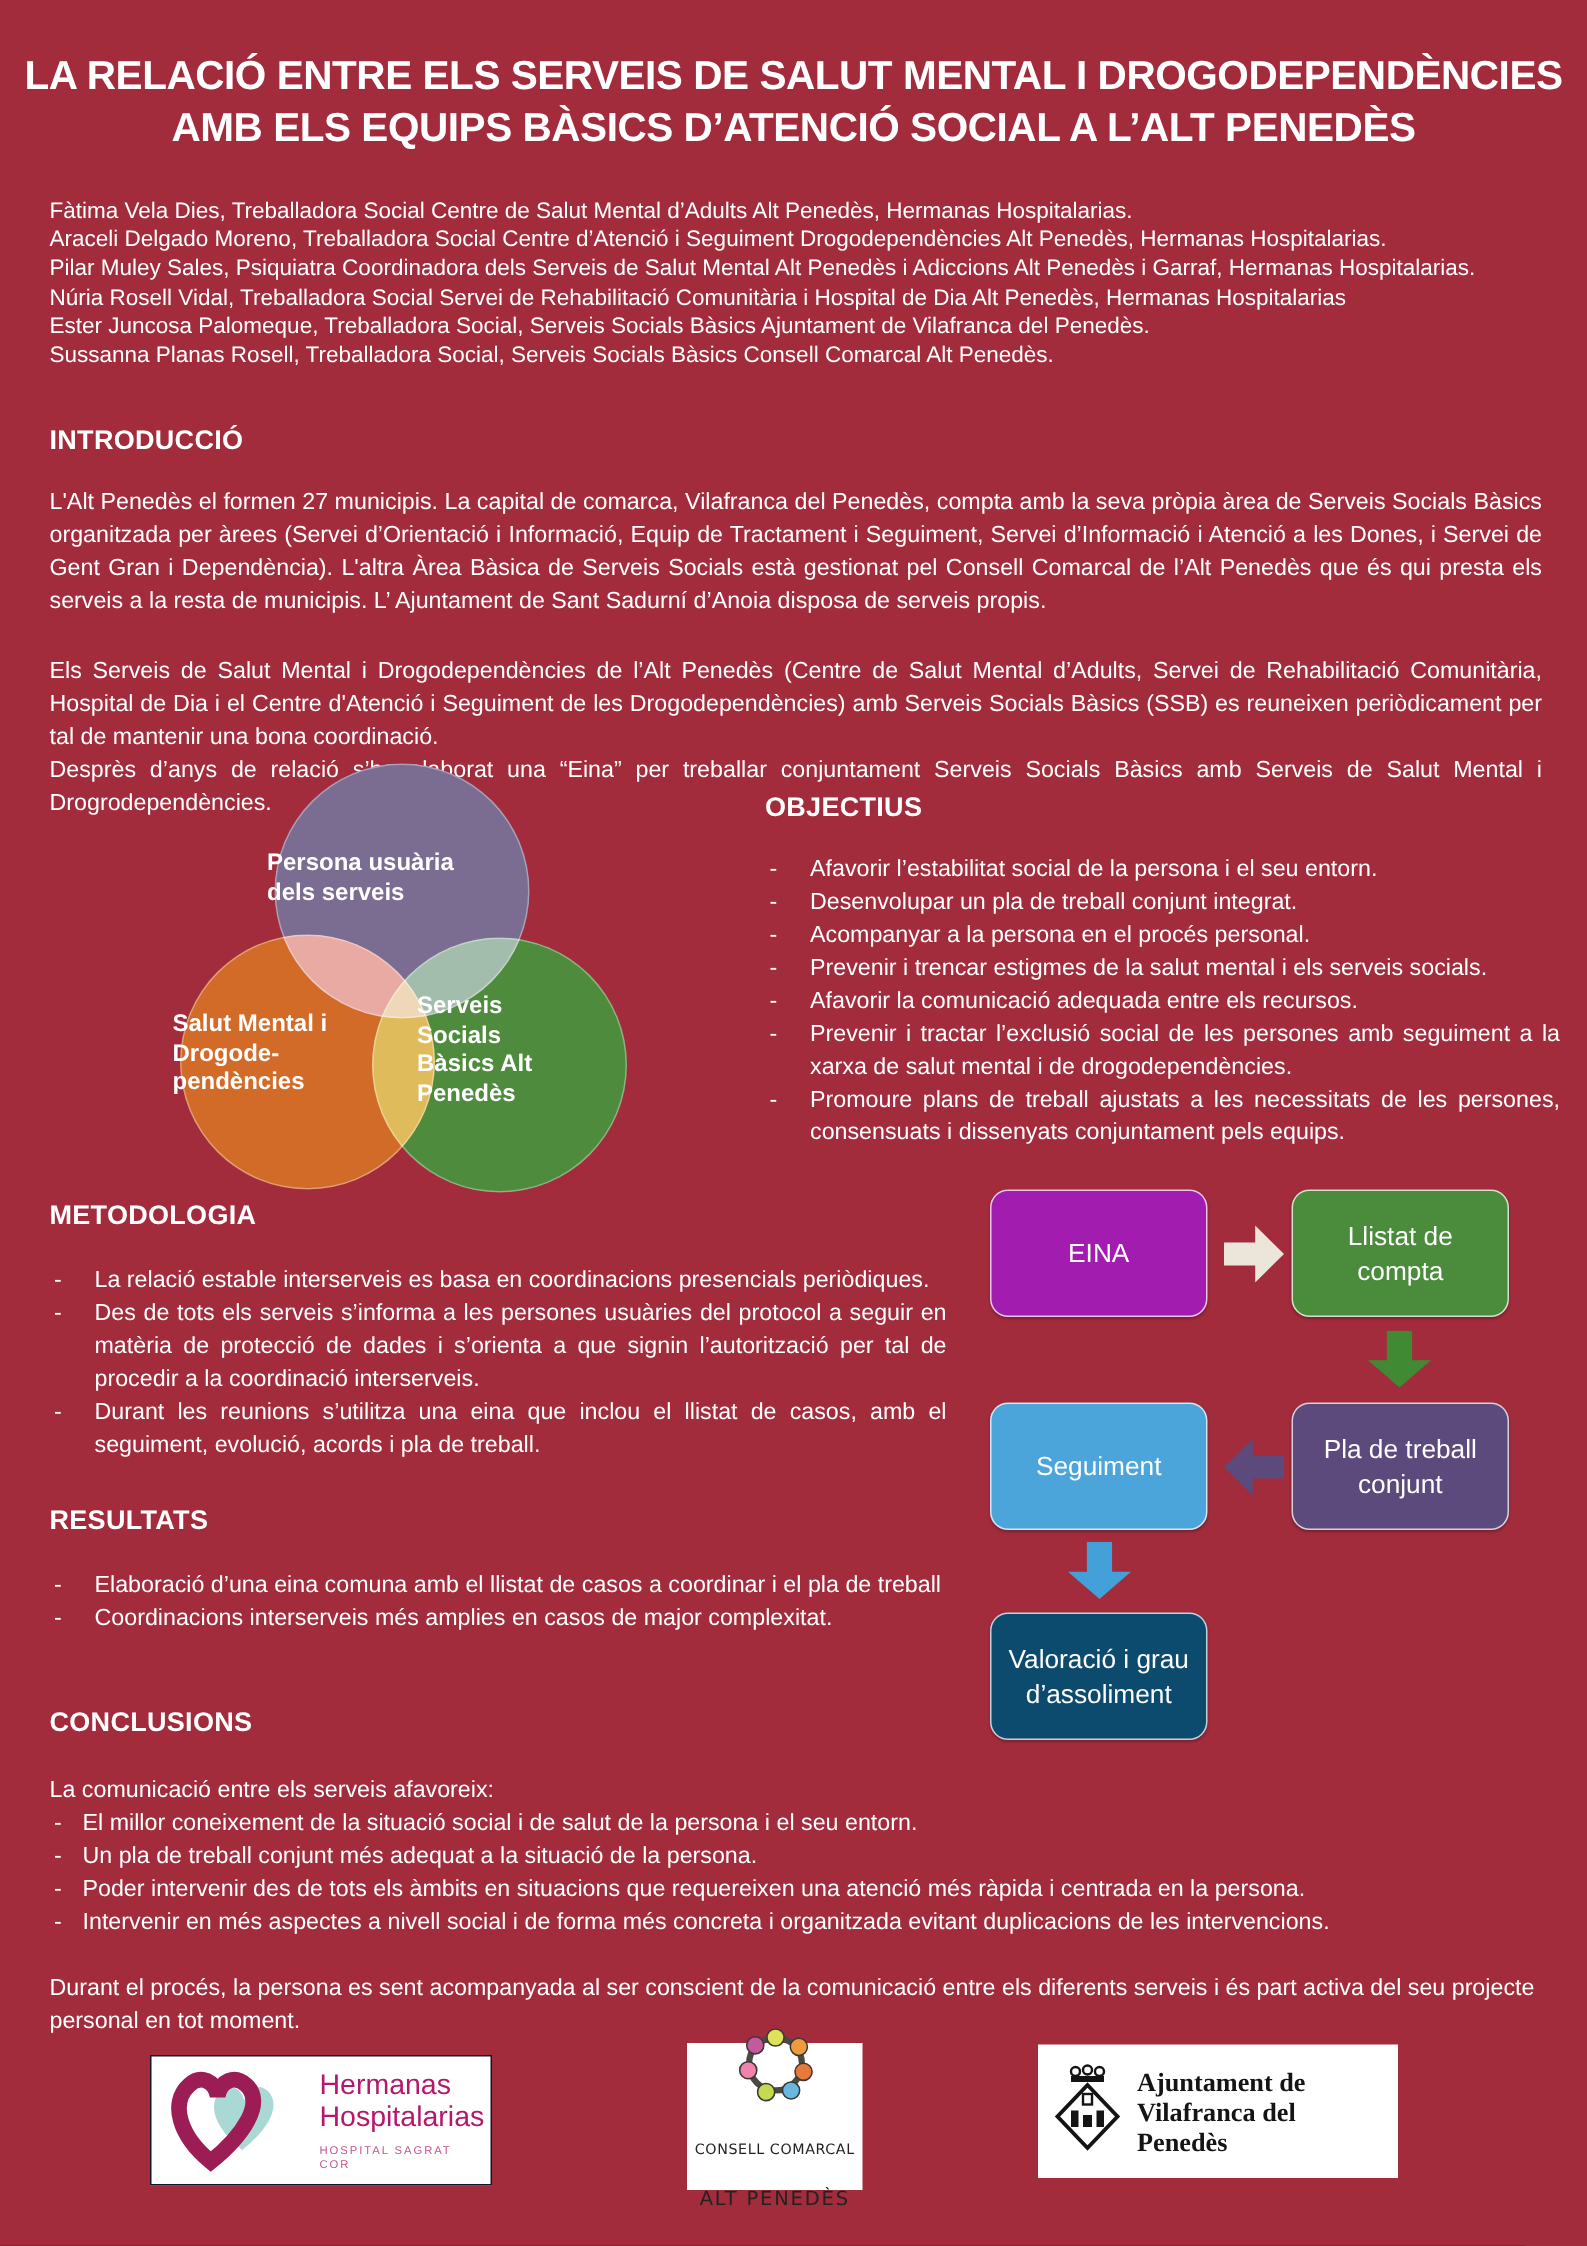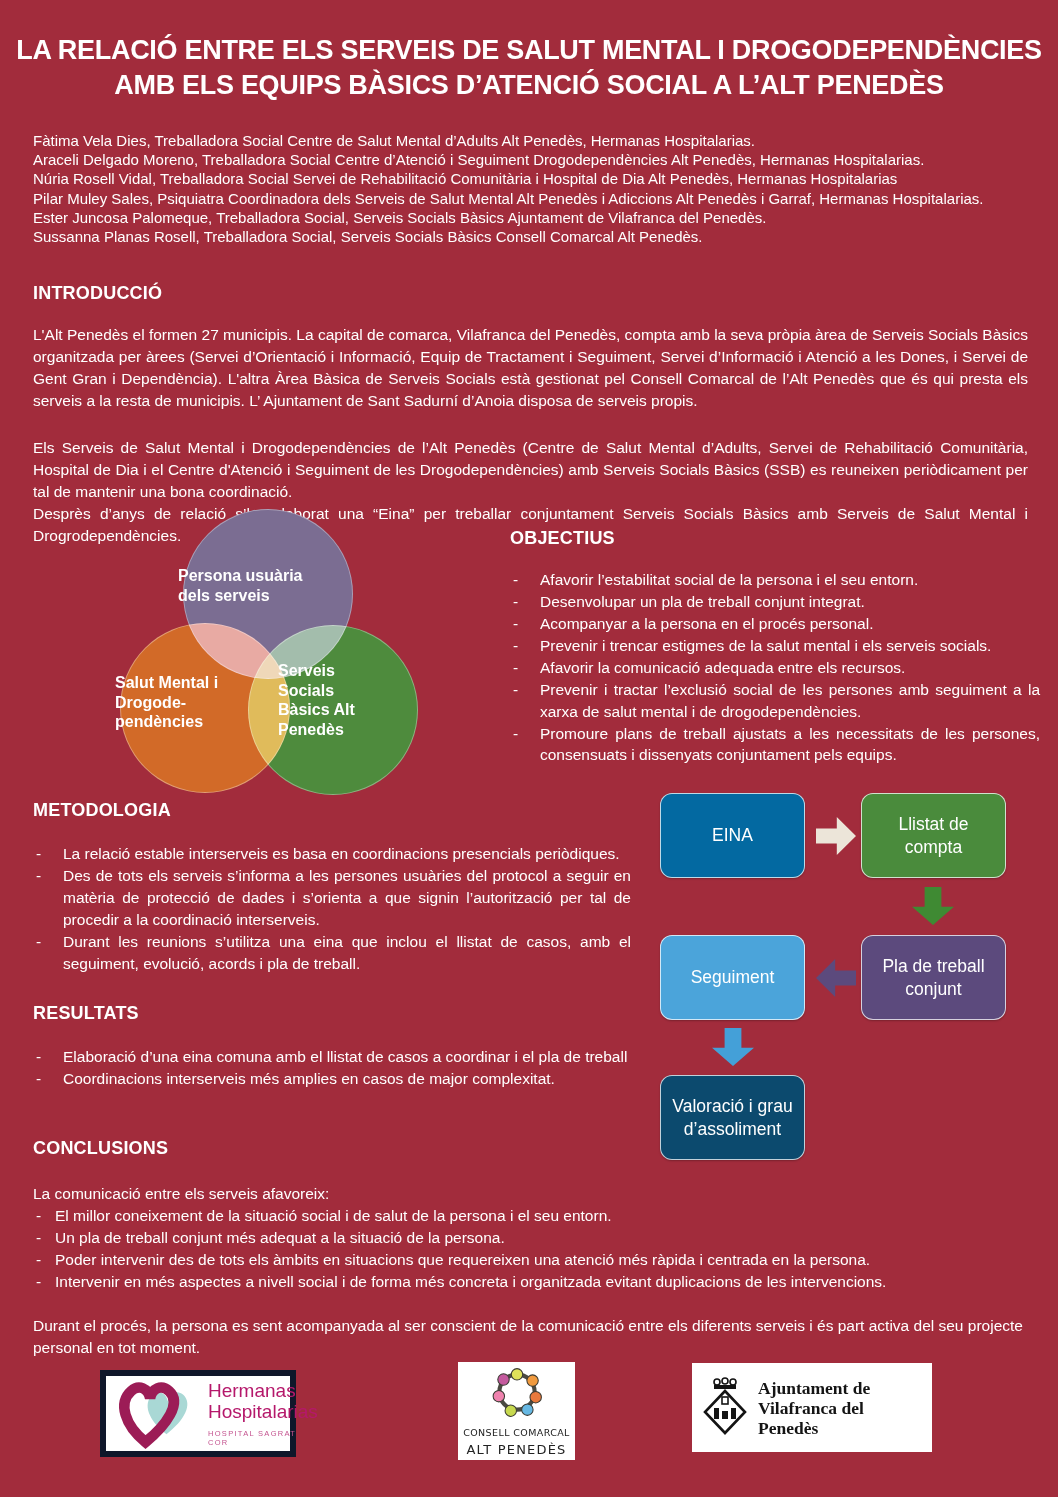--- a/index.html
+++ b/index.html
@@ -50,60 +50,60 @@
   .conclusions .lead { margin-top:24px; }
   .conclusions .dash-item { padding-left:22px; }
   .conclusions .closing { margin-top:22px; }
   
   .flow { position:absolute; left:660px; top:793px; width:346px; height:370px; }
   .fnode { position:absolute; width:145px; height:85px; border-radius:12px;
            border:1px solid rgba(255,255,255,0.75);
            display:flex; align-items:center; justify-content:center; text-align:center;
            font-size:17.5px; line-height:23px; padding:4px 8px;
            box-shadow:0 1px 2px rgba(0,0,0,0.25); }
-  .fn-eina      { left:0;     top:0;     background:#0369a1; }
+  .fn-eina      { left:0;     top:0;     background:#a21caf; }
   .fn-llistat   { left:201px; top:0;     background:#4a8b3c; }
   .fn-pla       { left:201px; top:142px; background:#5c4a7d; }
   .fn-seguiment { left:0;     top:142px; background:#4ba4da; }
   .fn-valoracio { left:0;     top:282px; background:#0c4a6e; }
   .farrow { position:absolute; }
   .ar-right { left:156px; top:24px;  width:40px; height:38px; background:#ece5d9;
               clip-path:polygon(0% 30%,52% 30%,52% 0%,100% 50%,52% 100%,52% 70%,0% 70%); }
   .ar-down-green { left:252px; top:94px; width:42px; height:38px; background:#3f8a33;
               clip-path:polygon(30% 0%,70% 0%,70% 52%,100% 52%,50% 100%,0% 52%,30% 52%); }
   .ar-left { left:156px; top:166px; width:40px; height:38px; background:#5c4a7d;
               clip-path:polygon(100% 30%,48% 30%,48% 0%,0% 50%,48% 100%,48% 70%,100% 70%); }
   .ar-down-blue { left:52px; top:235px; width:42px; height:38px; background:#44a0d8;
               clip-path:polygon(30% 0%,70% 0%,70% 52%,100% 52%,50% 100%,0% 52%,30% 52%); }
   
   .logo-box { position:absolute; background:#ffffff; display:flex; align-items:center; }
-  .logo-hermanas { left:100px; top:1370px; width:196px; height:87px; padding:4px 8px; gap:10px; border:6px solid #0f172a; }
+  .logo-hermanas { left:100px; top:1370px; width:228px; height:87px; padding:4px 8px; gap:20px; border:1px solid #0f172a; }
   .hh-text .hh-name { color:#b5186b; font-size:19px; line-height:21px; font-weight:500; }
   .hh-text .hh-sub  { color:#c4538f; font-size:7.5px; letter-spacing:1.3px; margin-top:7px; }
-  .logo-consell { left:458px; top:1362px; width:117px; height:98px; flex-direction:column; justify-content:center; gap:4px; }
+  .logo-consell { left:458px; top:1362px; width:117px; height:98px; flex-direction:column; justify-content:center; gap:20px; }
   .cc-line1 { color:#222; font-size:9.5px; letter-spacing:0.4px; font-family:"DejaVu Sans", sans-serif; }
   .cc-line2 { color:#222; font-size:13px; letter-spacing:1.2px; font-family:"DejaVu Sans", sans-serif;text-align:right; }
   .logo-ajuntament { left:692px; top:1363px; width:240px; height:89px; padding:6px 8px; gap:8px; justify-content:center; }
   .aj-text { color:#141414; font-family:"Liberation Serif", serif; font-weight:bold; font-size:17.5px; line-height:20px; }
 </style>
 </head>
 <body>
 
 <div class="poster">
 
   <div class="title-block">
     <div class="title-line">LA RELACIÓ ENTRE ELS SERVEIS DE SALUT MENTAL I DROGODEPENDÈNCIES</div>
     <div class="title-line">AMB ELS EQUIPS BÀSICS D’ATENCIÓ SOCIAL A L’ALT PENEDÈS</div>
   </div>
 
   <div class="authors">
     <div>Fàtima Vela Dies, Treballadora Social Centre de Salut Mental d’Adults Alt Penedès, Hermanas Hospitalarias.</div>
     <div>Araceli Delgado Moreno, Treballadora Social Centre d’Atenció i Seguiment Drogodependències Alt Penedès, Hermanas Hospitalarias.</div>
+    <div>Pilar Muley Sales, Psiquiatra Coordinadora dels Serveis de Salut Mental Alt Penedès i Adiccions Alt Penedès i Garraf, Hermanas Hospitalarias.</div>
     <div>Núria Rosell Vidal, Treballadora Social Servei de Rehabilitació Comunitària  i Hospital de Dia Alt Penedès, Hermanas Hospitalarias</div>
-    <div>Pilar Muley Sales, Psiquiatra Coordinadora dels Serveis de Salut Mental Alt Penedès i Adiccions Alt Penedès i Garraf, Hermanas Hospitalarias.</div>
     <div>Ester Juncosa Palomeque, Treballadora Social, Serveis Socials Bàsics Ajuntament de Vilafranca del Penedès.</div>
     <div>Sussanna Planas Rosell, Treballadora Social, Serveis Socials Bàsics Consell Comarcal Alt Penedès.</div>
   </div>
 
   <div class="intro">
     <div class="sec-heading">INTRODUCCIÓ</div>
     <div class="body-text just p1">L'Alt Penedès el formen 27 municipis. La capital de comarca, Vilafranca del Penedès, compta amb la seva pròpia àrea de Serveis Socials Bàsics organitzada per àrees (Servei d’Orientació i Informació, Equip de Tractament i Seguiment, Servei d’Informació i Atenció a les Dones, i Servei de Gent Gran i Dependència). L'altra Àrea Bàsica de Serveis Socials està gestionat pel Consell Comarcal de l’Alt Penedès que és qui presta els serveis a la resta de municipis. L’ Ajuntament de Sant Sadurní d’Anoia disposa de serveis propis.</div>
     <div class="body-text just p2">Els Serveis de Salut Mental i Drogodependències de l’Alt Penedès (Centre de Salut Mental d’Adults, Servei de Rehabilitació Comunitària, Hospital de Dia i el Centre d'Atenció i Seguiment de les Drogodependències) amb Serveis Socials Bàsics (SSB) es reuneixen periòdicament per tal de mantenir una bona coordinació.</div>
     <div class="body-text just">Desprès d’anys de relació s’ha elaborat una “Eina” per treballar conjuntament Serveis Socials Bàsics amb Serveis de Salut Mental i Drogrodependències.</div>
   </div>

